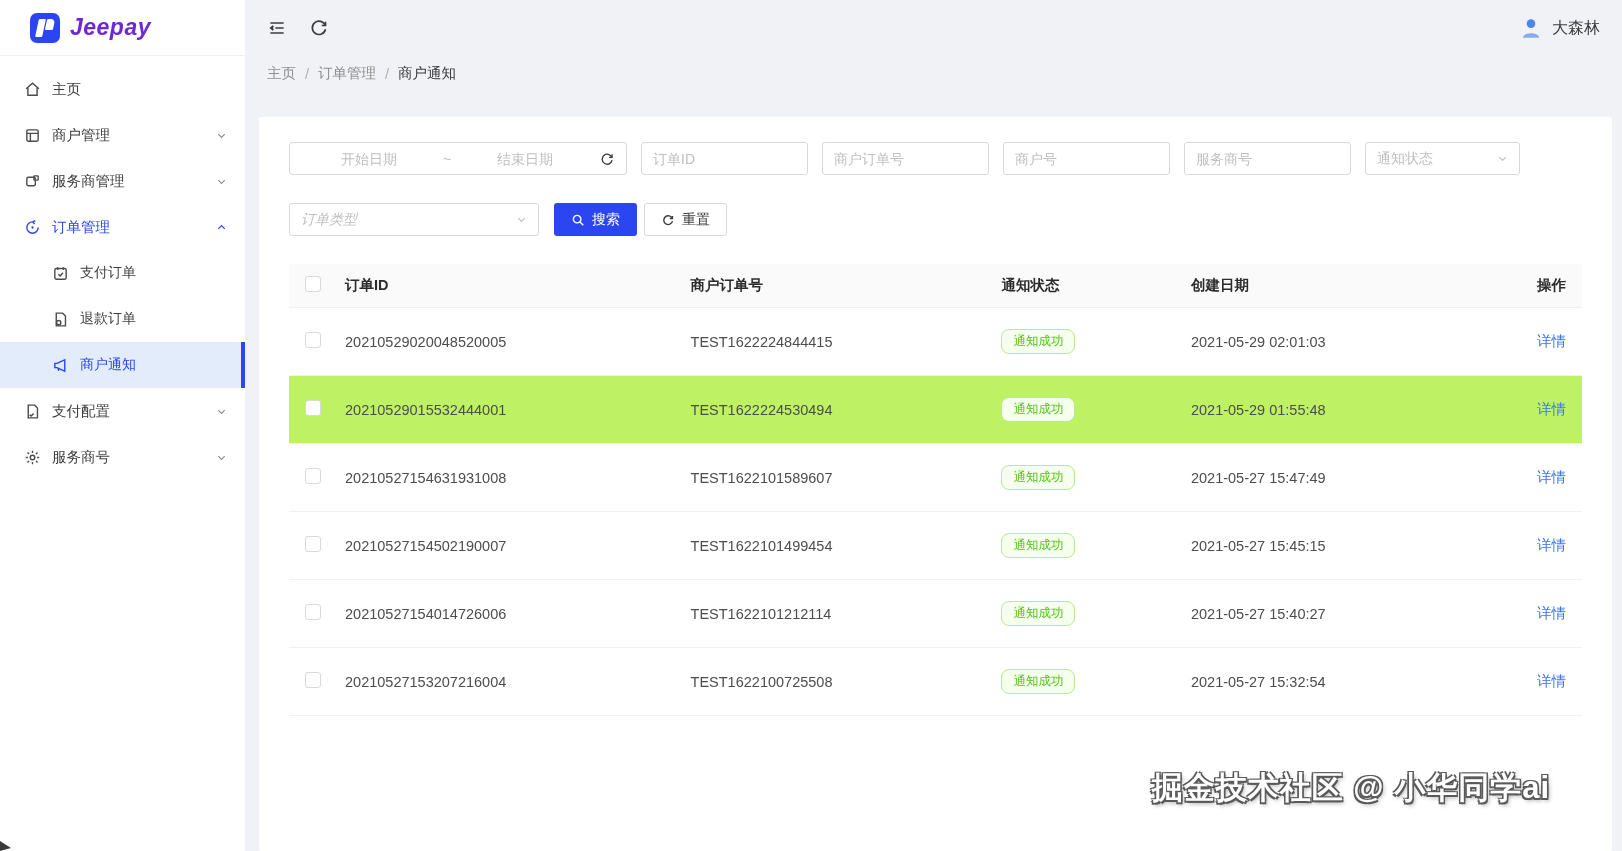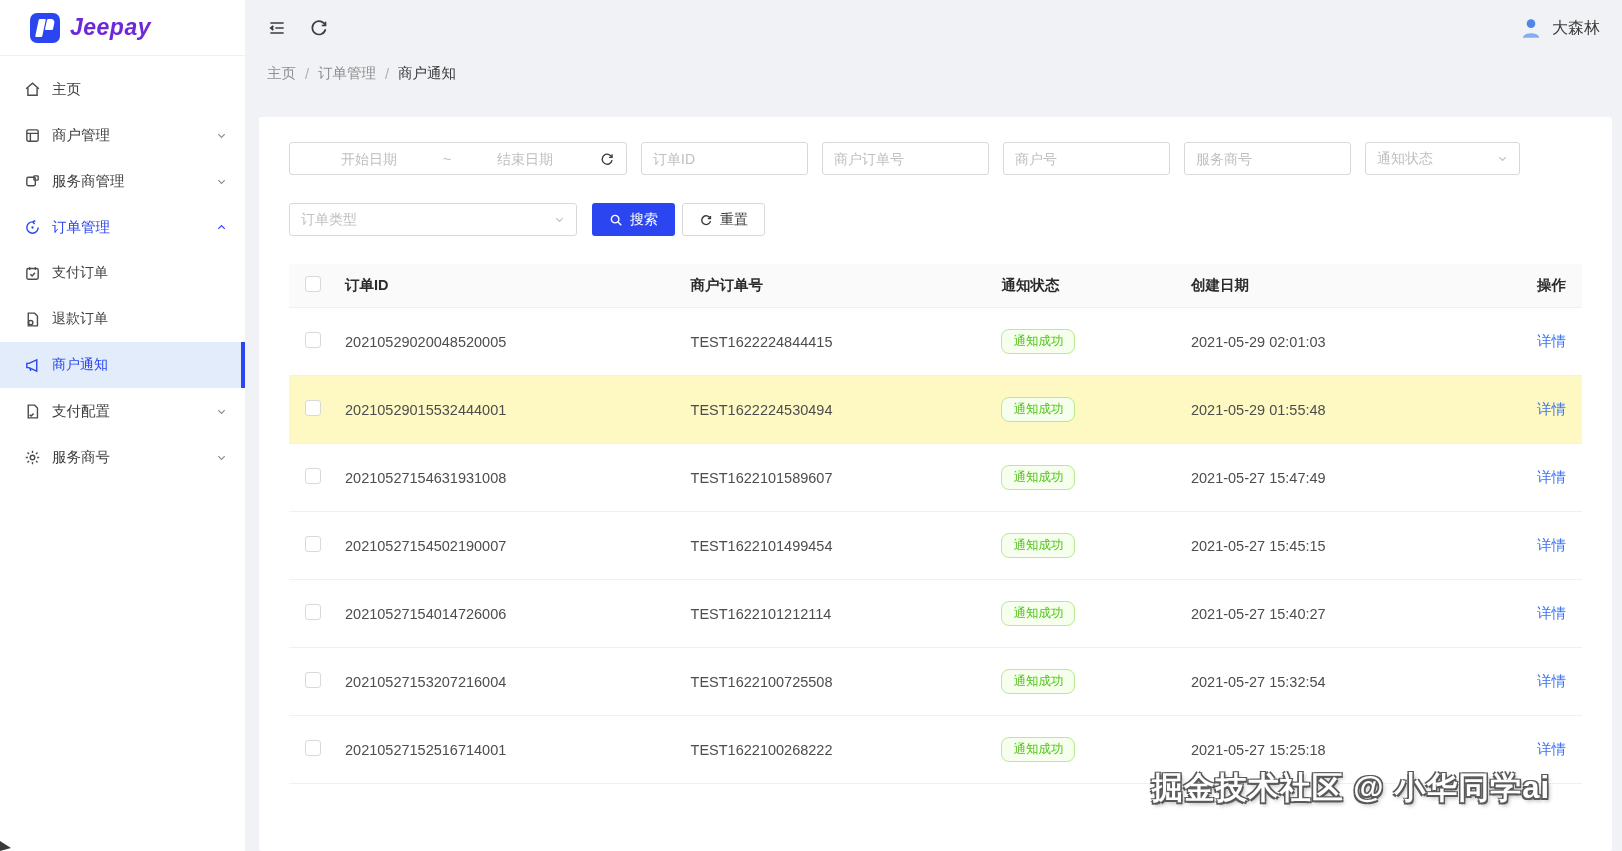--- a/index.html
+++ b/index.html
@@ -17,21 +17,21 @@
   .logo-mark::before { content:""; position:absolute; left:7px; top:6px; width:7px; height:18px; background:#fff; transform:skewX(-12deg); border-radius:1px;}
   .logo-mark::after { content:""; position:absolute; left:16px; top:6px; width:8px; height:11px; background:#fff; border-radius:1px 4px 1px 1px; transform:skewX(-12deg);}
   .logo-text { font-size:23px; font-weight:bold; font-style:italic; color:#6d28d9; letter-spacing:.5px;text-align:center; }
 
   .menu { padding-top:10px; }
   .menu-item { height:46px; display:flex; align-items:center; padding:0 18px 0 24px; cursor:pointer; color:#3e3e3e; position:relative; }
   .menu-item .mi-icon { width:17px; height:17px; margin-right:11px; display:flex; align-items:center; justify-content:center; color:#4c4c4c; }
   .menu-item .mi-label { flex:1; font-size:14.5px; }
   .menu-item .mi-caret { color:#8c8c8c; display:flex; }
   .menu-item.active-parent, .menu-item.active-parent .mi-icon, .menu-item.active-parent .mi-caret { color:#2b46f0; }
-  .submenu-item { height:46px; display:flex; align-items:center; padding:0 18px 0 24px; cursor:pointer; color:#3e3e3e; position:relative; }
+  .submenu-item { height:46px; display:flex; align-items:center; padding:0 18px 0 52px; cursor:pointer; color:#3e3e3e; position:relative; }
   .submenu-item .mi-icon { width:17px; height:17px; margin-right:11px; display:flex; align-items:center; justify-content:center; color:#4c4c4c; }
   .submenu-item.selected { background:#e2ecfb; color:#2b46f0; }
   .submenu-item.selected .mi-icon { color:#2b46f0; }
   .submenu-item.selected::after { content:""; position:absolute; right:0; top:0; bottom:0; width:4px; background:#2b46f0; }
   svg.icon { display:block; }
 
   
   .content { flex:1; min-width:0; display:flex; flex-direction:column; background:#f0f2f5; }
   .topbar { height:56px; display:flex; align-items:center; padding:0 22px; }
   .topbar .tb-icon { color:#3c3c3c; margin-right:22px; cursor:pointer; display:flex; }
@@ -52,32 +52,32 @@
   .f-input input::placeholder { color:#bfbfbf; }
   .range-picker { width:338px; gap:4px; }
   .range-picker input { text-align:center; }
   .range-sep { color:#bfbfbf; padding:0 2px; }
   .range-icon { color:#3a3a3a; display:flex; margin-left:2px; }
   .w-167 { width:167px; }
   .f-select { justify-content:space-between; cursor:pointer; }
   .f-select .sel-text { color:#bfbfbf; }
   .f-select .sel-caret { color:#bfbfbf; display:flex; }
   .w-155 { width:155px; }
-  .w-250 { width:288px; }
+  .w-250 { width:250px;font-style:italic; }
   .btn { height:33px; border-radius:3px; display:inline-flex; align-items:center; gap:7px; padding:0 16px; font-size:14px; cursor:pointer; border:1px solid transparent; }
   .btn-primary { background:#2b46f0; color:#fff; margin-left:1px;justify-content:center; }
   .btn-default { background:#fff; color:#3c3c3c; border-color:#d9d9d9; margin-left:-7px; }
 
   
   .tbl { width:100%; border-collapse:collapse; }
   .tbl th { background:#fafafa; font-weight:600; color:#2b2b2b; text-align:left; padding:12px 16px; font-size:14.5px; border-bottom:1px solid #f0f0f0; }
   .tbl td { padding:21px 16px; color:#4d4d4d; font-size:14.5px; border-bottom:1px solid #f0f0f0; }
   .tbl .col-check { width:40px; padding-right:0; }
   .tbl .col-op { text-align:right; }
-  .tbl tr.hovered td { background:#fef9c3; }
+  .tbl tr.hovered td { background:#bef264; }
   .checkbox { width:16px; height:16px; border:1px solid #d9d9d9; border-radius:3px; background:#fff; display:inline-block; cursor:pointer; }
   .tag-success { display:inline-block; padding:3px 11px; font-size:12.5px; color:#52c41a; background:#f6ffed; border:1px solid #b7eb8f; border-radius:8px; }
   .link { color:#3d74f4; cursor:pointer; }
 
   
   .watermark { position:absolute; right:72px; bottom:42px; font-size:31px; font-weight:bold; color:#fff; z-index:5; white-space:nowrap; letter-spacing:1px;
     text-shadow:-1.5px -1.5px 0 #5a5a5a, 1.5px -1.5px 0 #5a5a5a, -1.5px 1.5px 0 #5a5a5a, 1.5px 1.5px 0 #5a5a5a, 2px 3px 4px rgba(0,0,0,.35); }
   .cursor-artifact { position:absolute; left:0; bottom:0; width:0; height:0; border-top:7px solid transparent; border-bottom:3px solid transparent; border-left:11px solid #3a3a3a; z-index:6; }
 </style>
 </head>
@@ -361,27 +361,19 @@
           <td class="col-op"><span class="link">详情</span></td>
         </tr>
         <tr>
           <td class="col-check"><span class="checkbox"></span></td>
           <td>20210527153207216004</td>
           <td>TEST1622100725508</td>
           <td><span class="tag-success">通知成功</span></td>
           <td>2021-05-27 15:32:54</td>
           <td class="col-op"><span class="link">详情</span></td>
         </tr>
-        <tr>
-          <td class="col-check"><span class="checkbox"></span></td>
-          <td>20210527152516714001</td>
-          <td>TEST1622100268222</td>
-          <td><span class="tag-success">通知成功</span></td>
-          <td>2021-05-27 15:25:18</td>
-          <td class="col-op"><span class="link">详情</span></td>
-        </tr>
       </tbody>
     </table>
   </section>
 </main>
 
 <div class="watermark">掘金技术社区 @ 小华同学ai</div>
 <div class="cursor-artifact"></div>
 
 </body></html>

